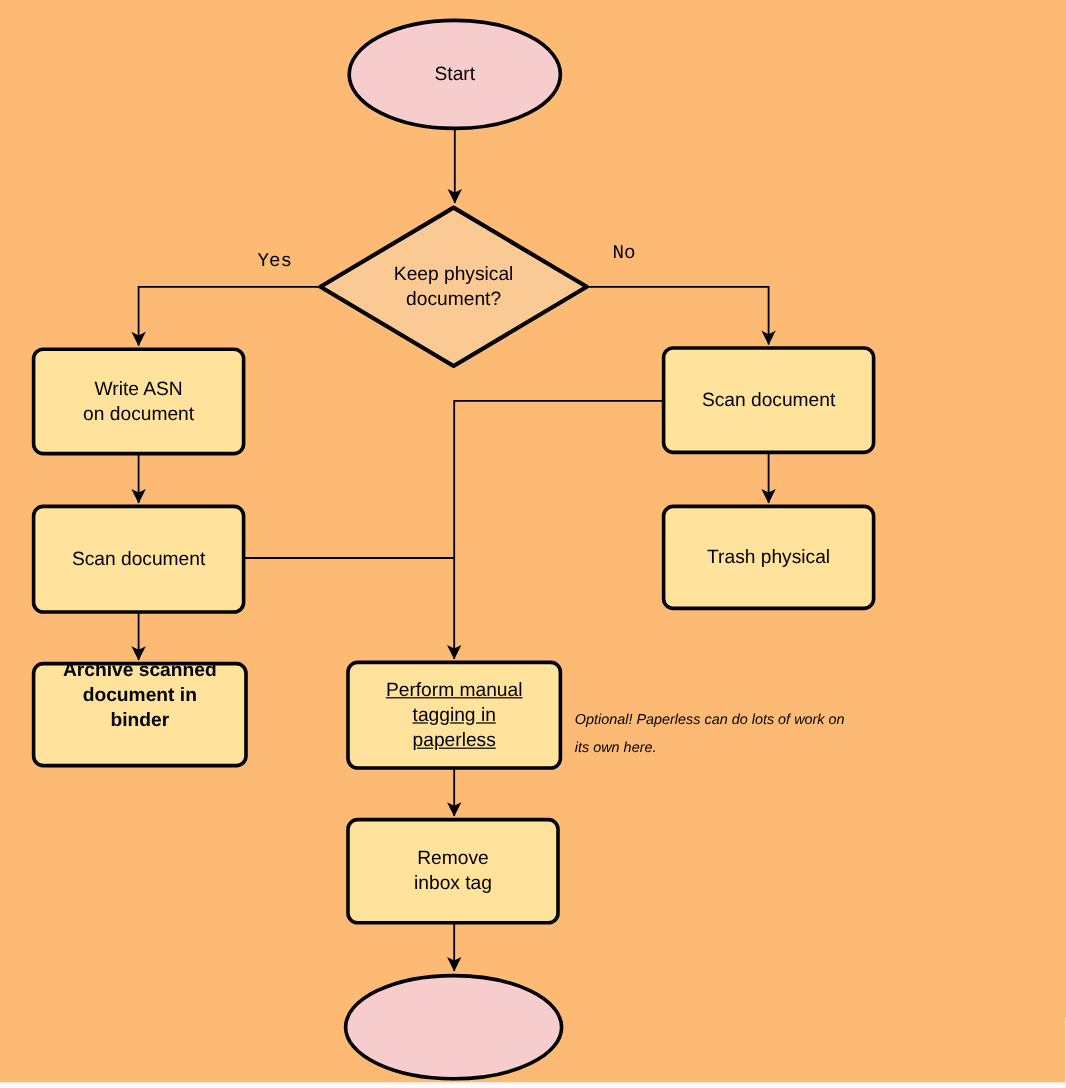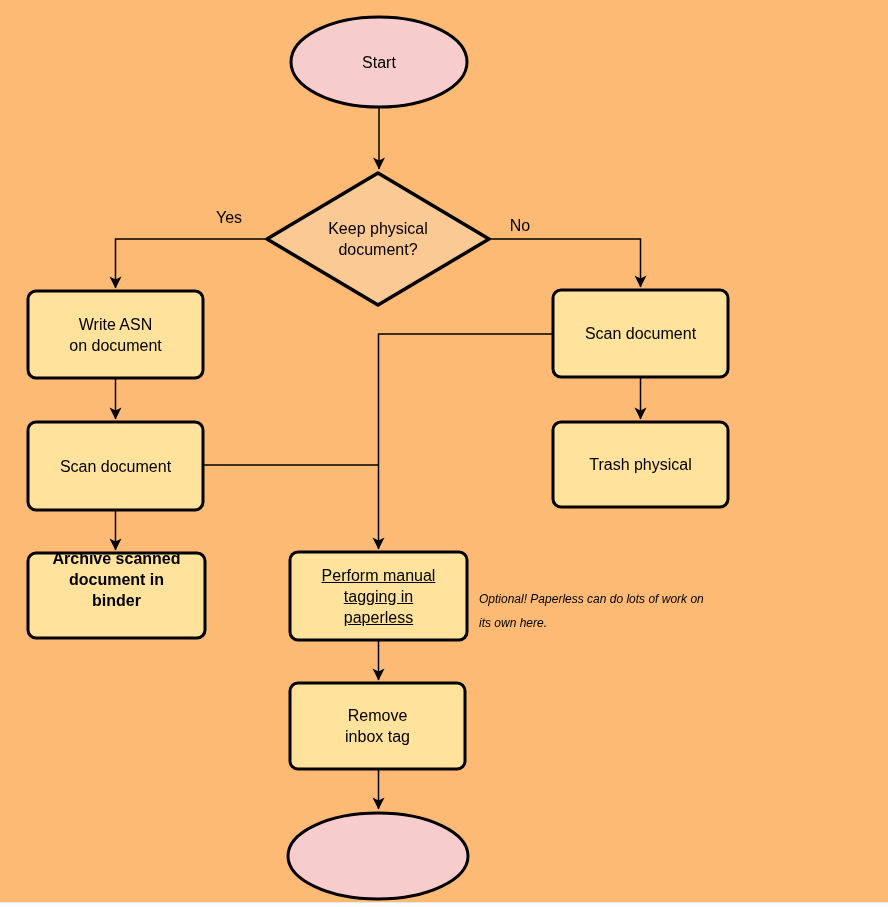--- a/index.html
+++ b/index.html
@@ -22,20 +22,21 @@
     font-size: 16px;
     line-height: 21px;
     white-space: pre-line;
     pointer-events: none;
   }
   .edge-label {
     position: absolute;
     text-align: center;
     font-size: 16px;
     line-height: 22px;
+    font-family: Liberation Mono, monospace;
   }
   .annotation {
     position: absolute;
     left: 479px;
     top: 587px;
     width: 402px;
     font-size: 12px;
     line-height: 24px;
     font-style: italic;
     white-space: pre-line;
@@ -117,19 +118,19 @@
   <div class="node-label" style="left:290px; top:552px; width:177px; height:88px;text-decoration:underline;">Perform manual
 tagging in
 paperless</div>
 
   <div class="node-label" style="left:290px; top:683px; width:175px; height:86px;border-radius:31px;">Remove
 inbox tag</div>
 
 
   <div class="edge-label" style="left:205px; top:207px; width:48px;">Yes</div>
 
-  <div class="edge-label" style="left:496px; top:215px; width:48px;text-align:center;">No</div>
+  <div class="edge-label" style="left:496px; top:200px; width:48px;text-align:center;">No</div>
 
   <div class="annotation">Optional! Paperless can do lots of work on
 its own here.</div>
 
   <div class="bottom-strip"></div>
 </div>
 
 </body></html>

